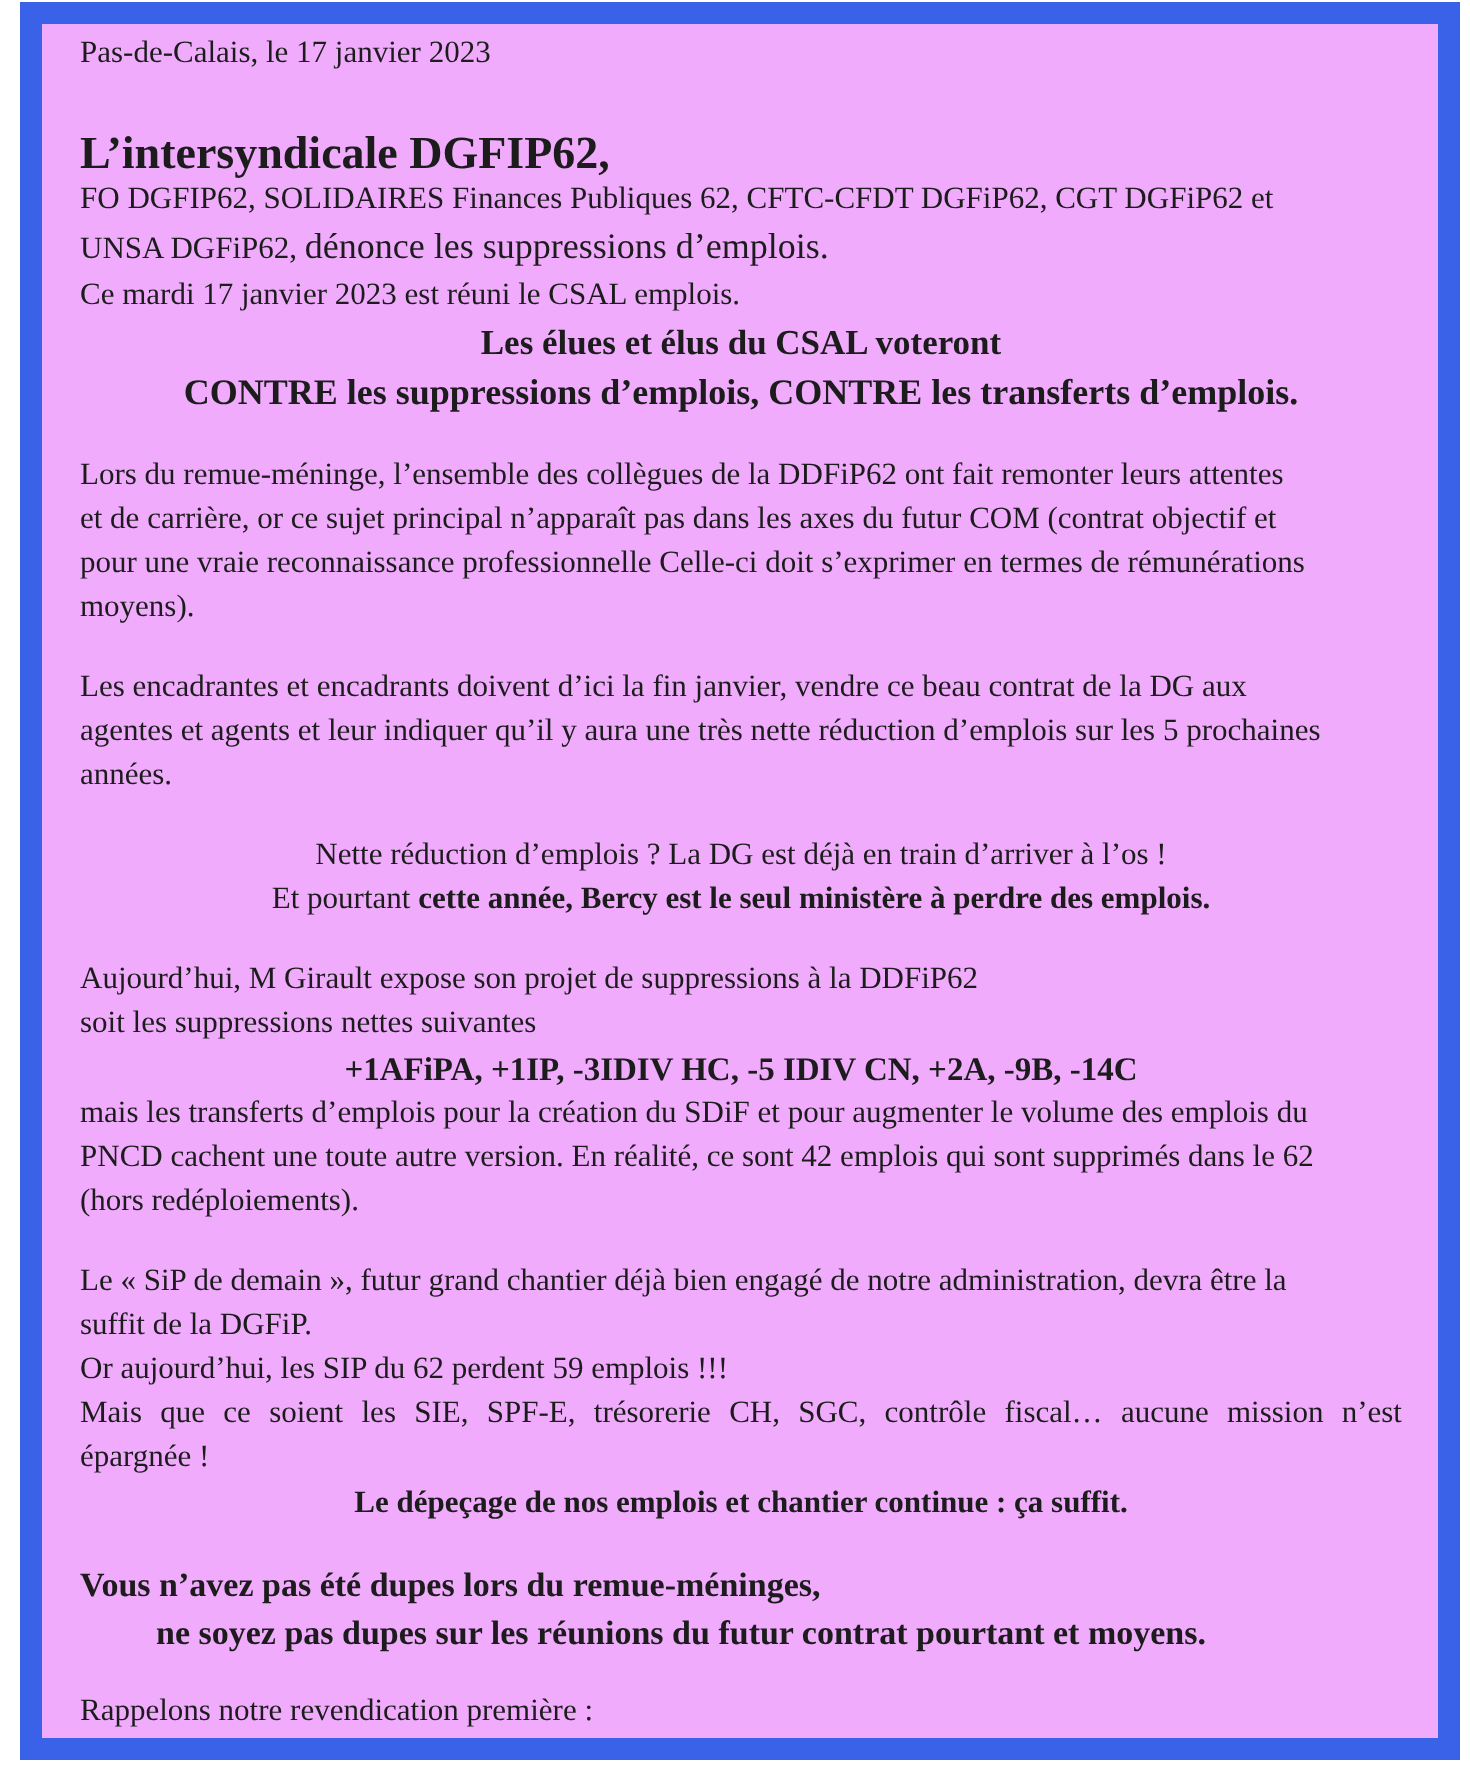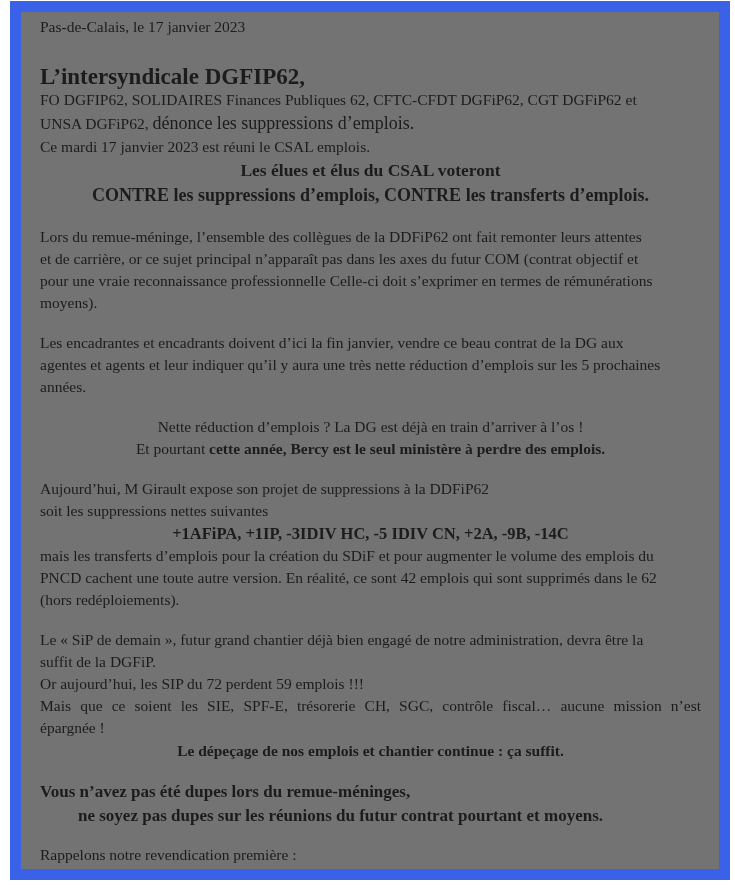--- a/index.html
+++ b/index.html
@@ -8,21 +8,21 @@
     background: #ffffff;
     font-family: "Liberation Serif", serif;
     color: #1c1c1c;
     position: relative;
     overflow: hidden;
   }
   .frame {
     position: absolute;
     left: 10px; top: 1px; right: 5px; bottom: 8px;
     border: 11px solid #3a62e8;
-    background: #737373;
+    background: #f0abfc;
     box-sizing: border-box;
   }
   .content {
     position: absolute;
     left: 0; top: 0; right: 0; bottom: 0;
     padding: 2px 18px 0 19px;
     font-size: 15.5px;
     line-height: 22px;
     overflow: hidden;
   }
@@ -103,21 +103,21 @@
       <div class="line">soit les suppressions nettes suivantes</div>
       <div class="suppr-bold">+1AFiPA, +1IP, -3IDIV HC, -5 IDIV CN, +2A, -9B, -14C</div>
       <div class="line">mais les transferts d’emplois pour la création du SDiF et pour augmenter le volume des emplois du</div>
       <div class="line">PNCD cachent une toute autre version. En réalité, ce sont 42 emplois qui sont supprimés dans le 62</div>
       <div class="line">(hors redéploiements).</div>
     </div>
 
     <div class="para">
       <div class="line">Le « SiP de demain », futur grand chantier déjà bien engagé de notre administration, devra être la</div>
       <div class="line">suffit de la DGFiP.</div>
-      <div class="line">Or aujourd’hui, les SIP du 72 perdent 59 emplois !!!</div>
+      <div class="line">Or aujourd’hui, les SIP du 62 perdent 59 emplois !!!</div>
       <div class="line justify-line">Mais que ce soient les SIE, SPF-E, trésorerie CH, SGC, contrôle fiscal… aucune mission n’est</div>
       <div class="line">épargnée !</div>
       <div class="center-bold-line">Le dépeçage de nos emplois et chantier continue : ça suffit.</div>
     </div>
 
     <div class="dupes">
       <div>Vous n’avez pas été dupes lors du remue-méninges,</div>
       <div class="indent">ne soyez pas dupes sur les réunions du futur contrat pourtant et moyens.</div>
     </div>
 

